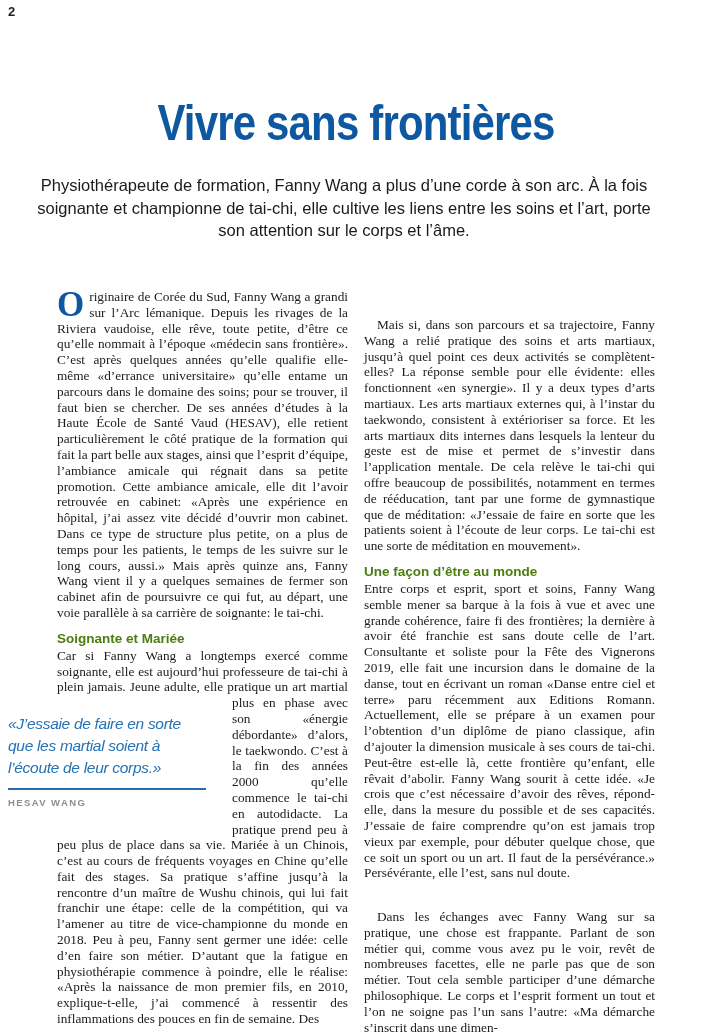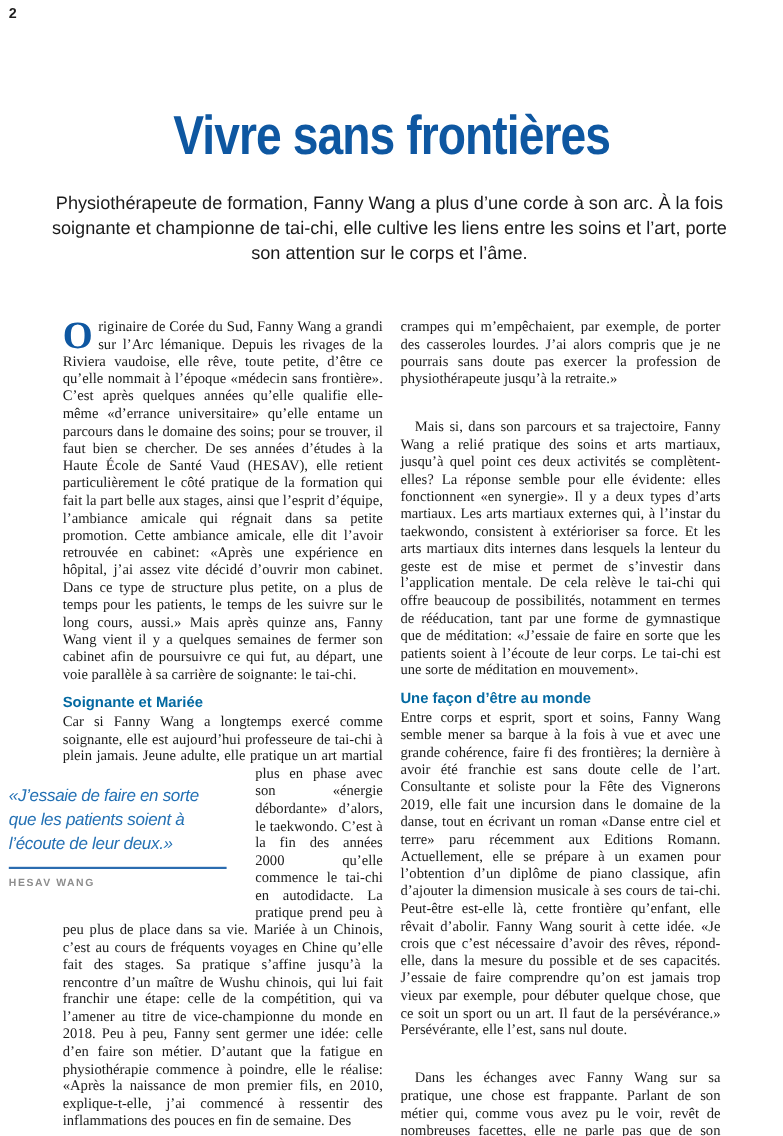--- a/index.html
+++ b/index.html
@@ -6,34 +6,34 @@
   .page{position:relative;width:712px;height:1033px;background:#ffffff;overflow:hidden;
         font-family:"Liberation Serif",serif;color:#1b1b1b;}
 
   .page-number{position:absolute;left:8px;top:4px;
         font-family:"Liberation Sans",sans-serif;font-weight:bold;font-size:13px;color:#1d1d1d;}
 
   .title{position:absolute;left:0;right:0;top:92px;margin:0;text-align:center;
         font-family:"Liberation Sans",sans-serif;font-weight:bold;font-size:50px;line-height:62px;
         letter-spacing:-1px;color:#0e57a1;transform:scaleX(0.84);transform-origin:center;}
 
-  .lead{position:absolute;left:44px;width:620px;top:174px;margin:0;text-align:center;
+  .lead{position:absolute;left:34px;width:620px;top:174px;margin:0;text-align:center;
         font-family:"Liberation Sans",sans-serif;font-size:16.5px;line-height:22.5px;color:#1a1a1a;}
 
   .columns{position:absolute;left:57px;top:289px;width:598px;display:flex;gap:16px;}
   .col{flex:1 1 0;font-size:13.3px;line-height:15.8px;text-align:justify;
        -webkit-hyphens:auto;hyphens:auto;}
   .para{margin:0;}
   .para.indent{text-indent:13px;margin-top:28px;}
 
   .dropcap{float:left;font-family:"Liberation Serif",serif;font-weight:bold;
         font-size:35px;line-height:30px;padding:1px 5px 0 0;color:#0e57a1;}
 
   .subhead{margin:9px 0 1px 0;font-family:"Liberation Sans",sans-serif;
-        font-weight:bold;font-size:13.5px;line-height:17px;color:#0369a1;text-align:left;}
+        font-weight:bold;font-size:13.5px;line-height:17px;color:#4d7c0f;text-align:left;}
 
   .pullquote{float:left;width:198px;margin-left:-49px;margin-right:26px;
         padding:18px 0 20px 0;text-align:left;text-indent:0;}
   .pq-text{display:block;font-family:"Liberation Sans",sans-serif;font-style:italic;
         font-size:15.5px;line-height:22px;letter-spacing:-0.3px;color:#2471b4;}
   .pq-rule{display:block;height:0;border-top:2px solid #2b6cb0;margin:9px 0 7px 0;}
   .pq-attr{display:block;font-family:"Liberation Sans",sans-serif;font-weight:bold;
         font-size:9.5px;line-height:12px;letter-spacing:1.4px;color:#8d8d8d;}
 </style>
 </head>
@@ -49,29 +49,28 @@
 
   <div class="columns">
 
     <div class="col">
       <div class="para"><span class="dropcap">O</span><span>riginaire de Corée du Sud, Fanny Wang a grandi sur l’Arc lémanique. Depuis les rivages de la Riviera vaudoise, elle rêve, toute petite, d’être ce qu’elle nommait à l’époque «médecin sans frontière». C’est après quelques années qu’elle qualifie elle-même «d’errance universitaire» qu’elle entame un parcours dans le domaine des soins; pour se trouver, il faut bien se chercher. De ses années d’études à la Haute École de Santé Vaud (HESAV), elle retient particulièrement le côté pratique de la formation qui fait la part belle aux stages, ainsi que l’esprit d’équipe, l’ambiance amicale qui régnait dans sa petite promotion. Cette ambiance amicale, elle dit l’avoir retrouvée en cabinet: «Après une expérience en hôpital, j’ai assez vite décidé d’ouvrir mon cabinet. Dans ce type de structure plus petite, on a plus de temps pour les patients, le temps de les suivre sur le long cours, aussi.» Mais après quinze ans, Fanny Wang vient il y a quelques semaines de fermer son cabinet afin de poursuivre ce qui fut, au départ, une voie parallèle à sa carrière de soignante: le tai-chi.</span></div>
 
       <h2 class="subhead">Soignante et Mariée</h2>
 
       <div class="para"><span>Car si Fanny Wang a longtemps exercé comme soignante, elle est aujourd’hui professeure de tai-chi à plein jamais. Jeune adulte, elle pratique un art</span>
         <span class="pullquote">
-          <span class="pq-text">«J’essaie de faire en sorte que les patients soient à l’écoute de leur deux.»</span>
+          <span class="pq-text">«J’essaie de faire en sorte que les martial soient à l’écoute de leur corps.»</span>
           <span class="pq-rule"></span>
           <span class="pq-attr">HESAV WANG</span>
         </span>
         <span>martial plus en phase avec son «énergie débordante» d’alors, le taekwondo. C’est à la fin des années 2000 qu’elle commence le tai-chi en autodidacte. La pratique prend peu à peu plus de place dans sa vie. Mariée à un Chinois, c’est au cours de fréquents voyages en Chine qu’elle fait des stages. Sa pratique s’affine jusqu’à la rencontre d’un maître de Wushu chinois, qui lui fait franchir une étape: celle de la compétition, qui va l’amener au titre de vice-championne du monde en 2018. Peu à peu, Fanny sent germer une idée: celle d’en faire son métier. D’autant que la fatigue en physiothérapie commence à poindre, elle le réalise: «Après la naissance de mon premier fils, en 2010, explique-t-elle, j’ai commencé à ressentir des inflammations des pouces en fin de semaine. Des</span></div>
     </div>
 
     <div class="col">
-      <div class="para">crampes qui m’empêchaient, par exemple, de porter des casseroles lourdes. J’ai alors compris que je ne pourrais sans doute pas exercer la profession de physiothérapeute jusqu’à la retraite.»</div>
       <div class="para indent">Mais si, dans son parcours et sa trajectoire, Fanny Wang a relié pratique des soins et arts martiaux, jusqu’à quel point ces deux activités se complètent-elles? La réponse semble pour elle évidente: elles fonctionnent «en synergie». Il y a deux types d’arts martiaux. Les arts martiaux externes qui, à l’instar du taekwondo, consistent à extérioriser sa force. Et les arts martiaux dits internes dans lesquels la lenteur du geste est de mise et permet de s’investir dans l’application mentale. De cela relève le tai-chi qui offre beaucoup de possibilités, notamment en termes de rééducation, tant par une forme de gymnastique que de méditation: «J’essaie de faire en sorte que les patients soient à l’écoute de leur corps. Le tai-chi est une sorte de méditation en mouvement».</div>
       <h2 class="subhead">Une façon d’être au monde</h2>
       <div class="para">Entre corps et esprit, sport et soins, Fanny Wang semble mener sa barque à la fois à vue et avec une grande cohérence, faire fi des frontières; la dernière à avoir été franchie est sans doute celle de l’art. Consultante et soliste pour la Fête des Vignerons 2019, elle fait une incursion dans le domaine de la danse, tout en écrivant un roman «Danse entre ciel et terre» paru récemment aux Editions Romann. Actuellement, elle se prépare à un examen pour l’obtention d’un diplôme de piano classique, afin d’ajouter la dimension musicale à ses cours de tai-chi. Peut-être est-elle là, cette frontière qu’enfant, elle rêvait d’abolir. Fanny Wang sourit à cette idée. «Je crois que c’est nécessaire d’avoir des rêves, répond-elle, dans la mesure du possible et de ses capacités. J’essaie de faire comprendre qu’on est jamais trop vieux par exemple, pour débuter quelque chose, que ce soit un sport ou un art. Il faut de la persévérance.» Persévérante, elle l’est, sans nul doute.</div>
       <div class="para indent">Dans les échanges avec Fanny Wang sur sa pratique, une chose est frappante. Parlant de son métier qui, comme vous avez pu le voir, revêt de nombreuses facettes, elle ne parle pas que de son métier. Tout cela semble participer d’une démarche philosophique. Le corps et l’esprit forment un tout et l’on ne soigne pas l’un sans l’autre: «Ma démarche s’inscrit dans une dimen-</div>
     </div>
 
   </div>
 </div>
 
 </body></html>

